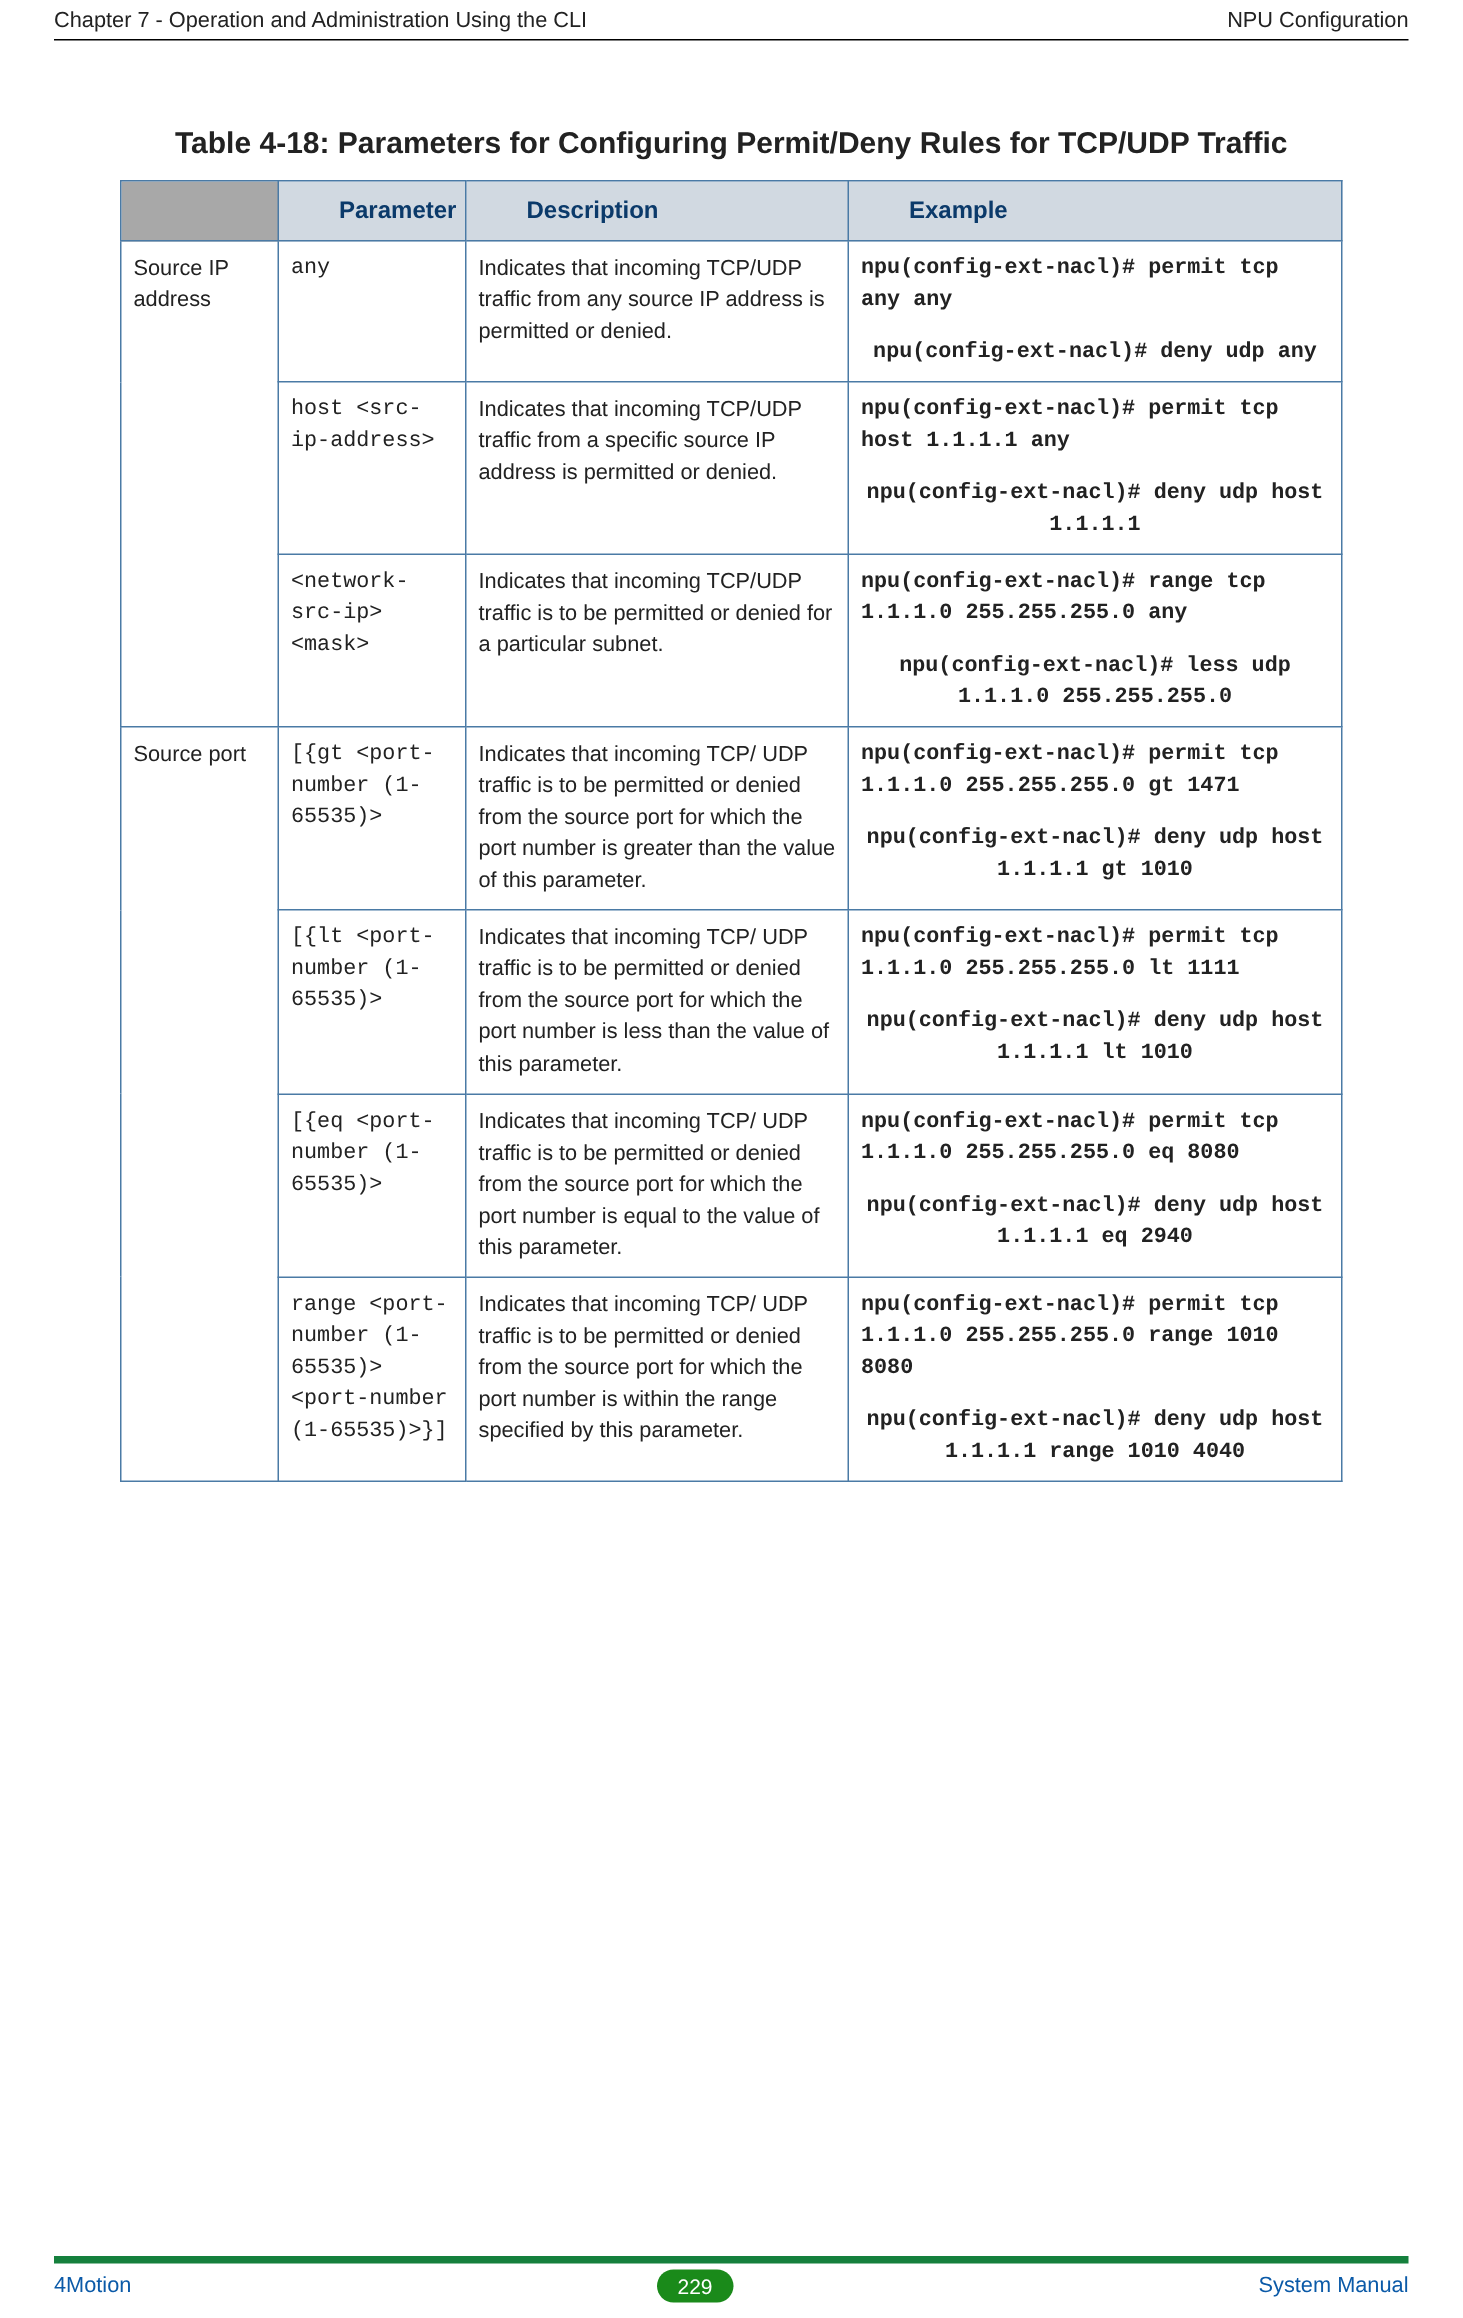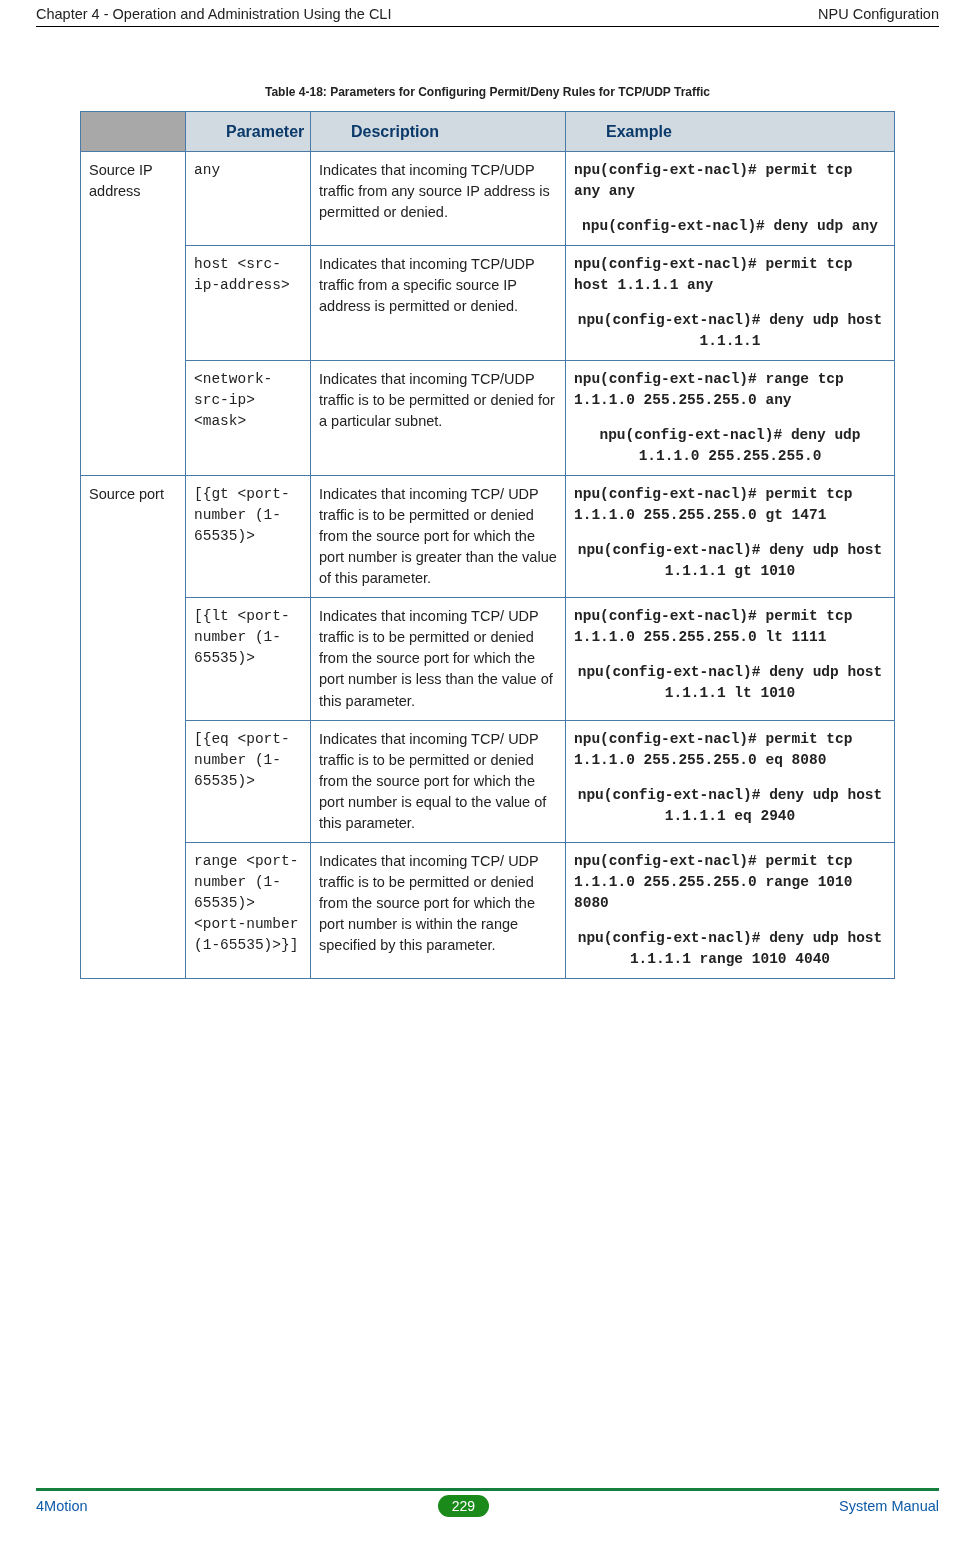--- a/index.html
+++ b/index.html
@@ -24,21 +24,21 @@
   .header-left, .header-right { font-size: 14.5px; }
   .content {
     position: absolute;
     top: 85px;
     left: 80px;
     right: 80px;
   }
   .table-caption {
     text-align: center;
     font-weight: bold;
-    font-size: 12px;
+    font-size: 20px;
     margin-bottom: 12px;
   }
   table.main {
     border-collapse: collapse;
     width: 100%;
     table-layout: fixed;
   }
   table.main th, table.main td {
     border: 1px solid #4a7aa5;
     vertical-align: top;
@@ -64,22 +64,22 @@
   col.c-ex { }
   .mono { font-family: "Courier New", Courier, monospace; font-size: 14px; line-height: 1.45; }
   .mono-block { font-family: "Courier New", Courier, monospace; font-size: 14px; font-weight: bold; line-height: 1.5; }
   .mono-block p { margin-bottom: 14px; }
   .mono-block p:last-child { margin-bottom: 0; text-align: center; }
   td.group-cell { vertical-align: top; padding-top: 10px; }
   .footer-bar {
     position: absolute;
     left: 36px;
     right: 36px;
-    bottom: 28px;
-    border-top: 3px solid #15803d;
+    bottom: 10px;
+    border-top: 5px solid #15803d;
     padding-top: 4px;
     display: flex;
     align-items: center;
     justify-content: space-between;
     text-align: center;
   }
   .footer-left { color: #0b5aa8; font-size: 14.5px; }
   .footer-right { color: #0b5aa8; font-size: 14.5px; }
   .page-pill {
     background: #1a8a1a;
@@ -87,21 +87,21 @@
     border-radius: 14px;
     padding: 3px 14px;
     font-size: 14px;
     display: inline-block;
   }
 </style>
 </head>
 <body>
 
 <div class="header-bar">
-  <div class="header-left">Chapter 4 - Operation and Administration Using the CLI</div>
+  <div class="header-left">Chapter 7 - Operation and Administration Using the CLI</div>
   <div class="header-right">NPU Configuration</div>
 </div>
 
 <div class="content">
   <div class="table-caption">Table 4-18: Parameters for Configuring Permit/Deny Rules for TCP/UDP Traffic</div>
 
   <table class="main">
     <colgroup>
       <col class="c-group">
         <col class="c-param">
@@ -133,21 +133,21 @@
         <td class="mono-block">
           <p>npu(config-ext-nacl)# permit tcp host 1.1.1.1 any</p>
           <p>npu(config-ext-nacl)# deny udp host 1.1.1.1</p>
         </td>
       </tr>
       <tr>
         <td class="mono">&lt;network-src-ip&gt; &lt;mask&gt;</td>
         <td>Indicates that incoming TCP/UDP traffic is to be permitted or denied for a particular subnet.</td>
         <td class="mono-block">
           <p>npu(config-ext-nacl)# range tcp 1.1.1.0 255.255.255.0 any</p>
-          <p>npu(config-ext-nacl)# deny udp 1.1.1.0 255.255.255.0</p>
+          <p>npu(config-ext-nacl)# less udp 1.1.1.0 255.255.255.0</p>
         </td>
       </tr>
 
       <tr>
         <td rowspan="4" class="group-cell">Source port</td>
         <td class="mono">[{gt &lt;port-number (1-65535)&gt;</td>
         <td>Indicates that incoming TCP/ UDP traffic is to be permitted or denied from the source port for which the port number is greater than the value of this parameter.</td>
         <td class="mono-block">
           <p>npu(config-ext-nacl)# permit tcp 1.1.1.0 255.255.255.0 gt 1471</p>
           <p>npu(config-ext-nacl)# deny udp host 1.1.1.1 gt 1010</p>

